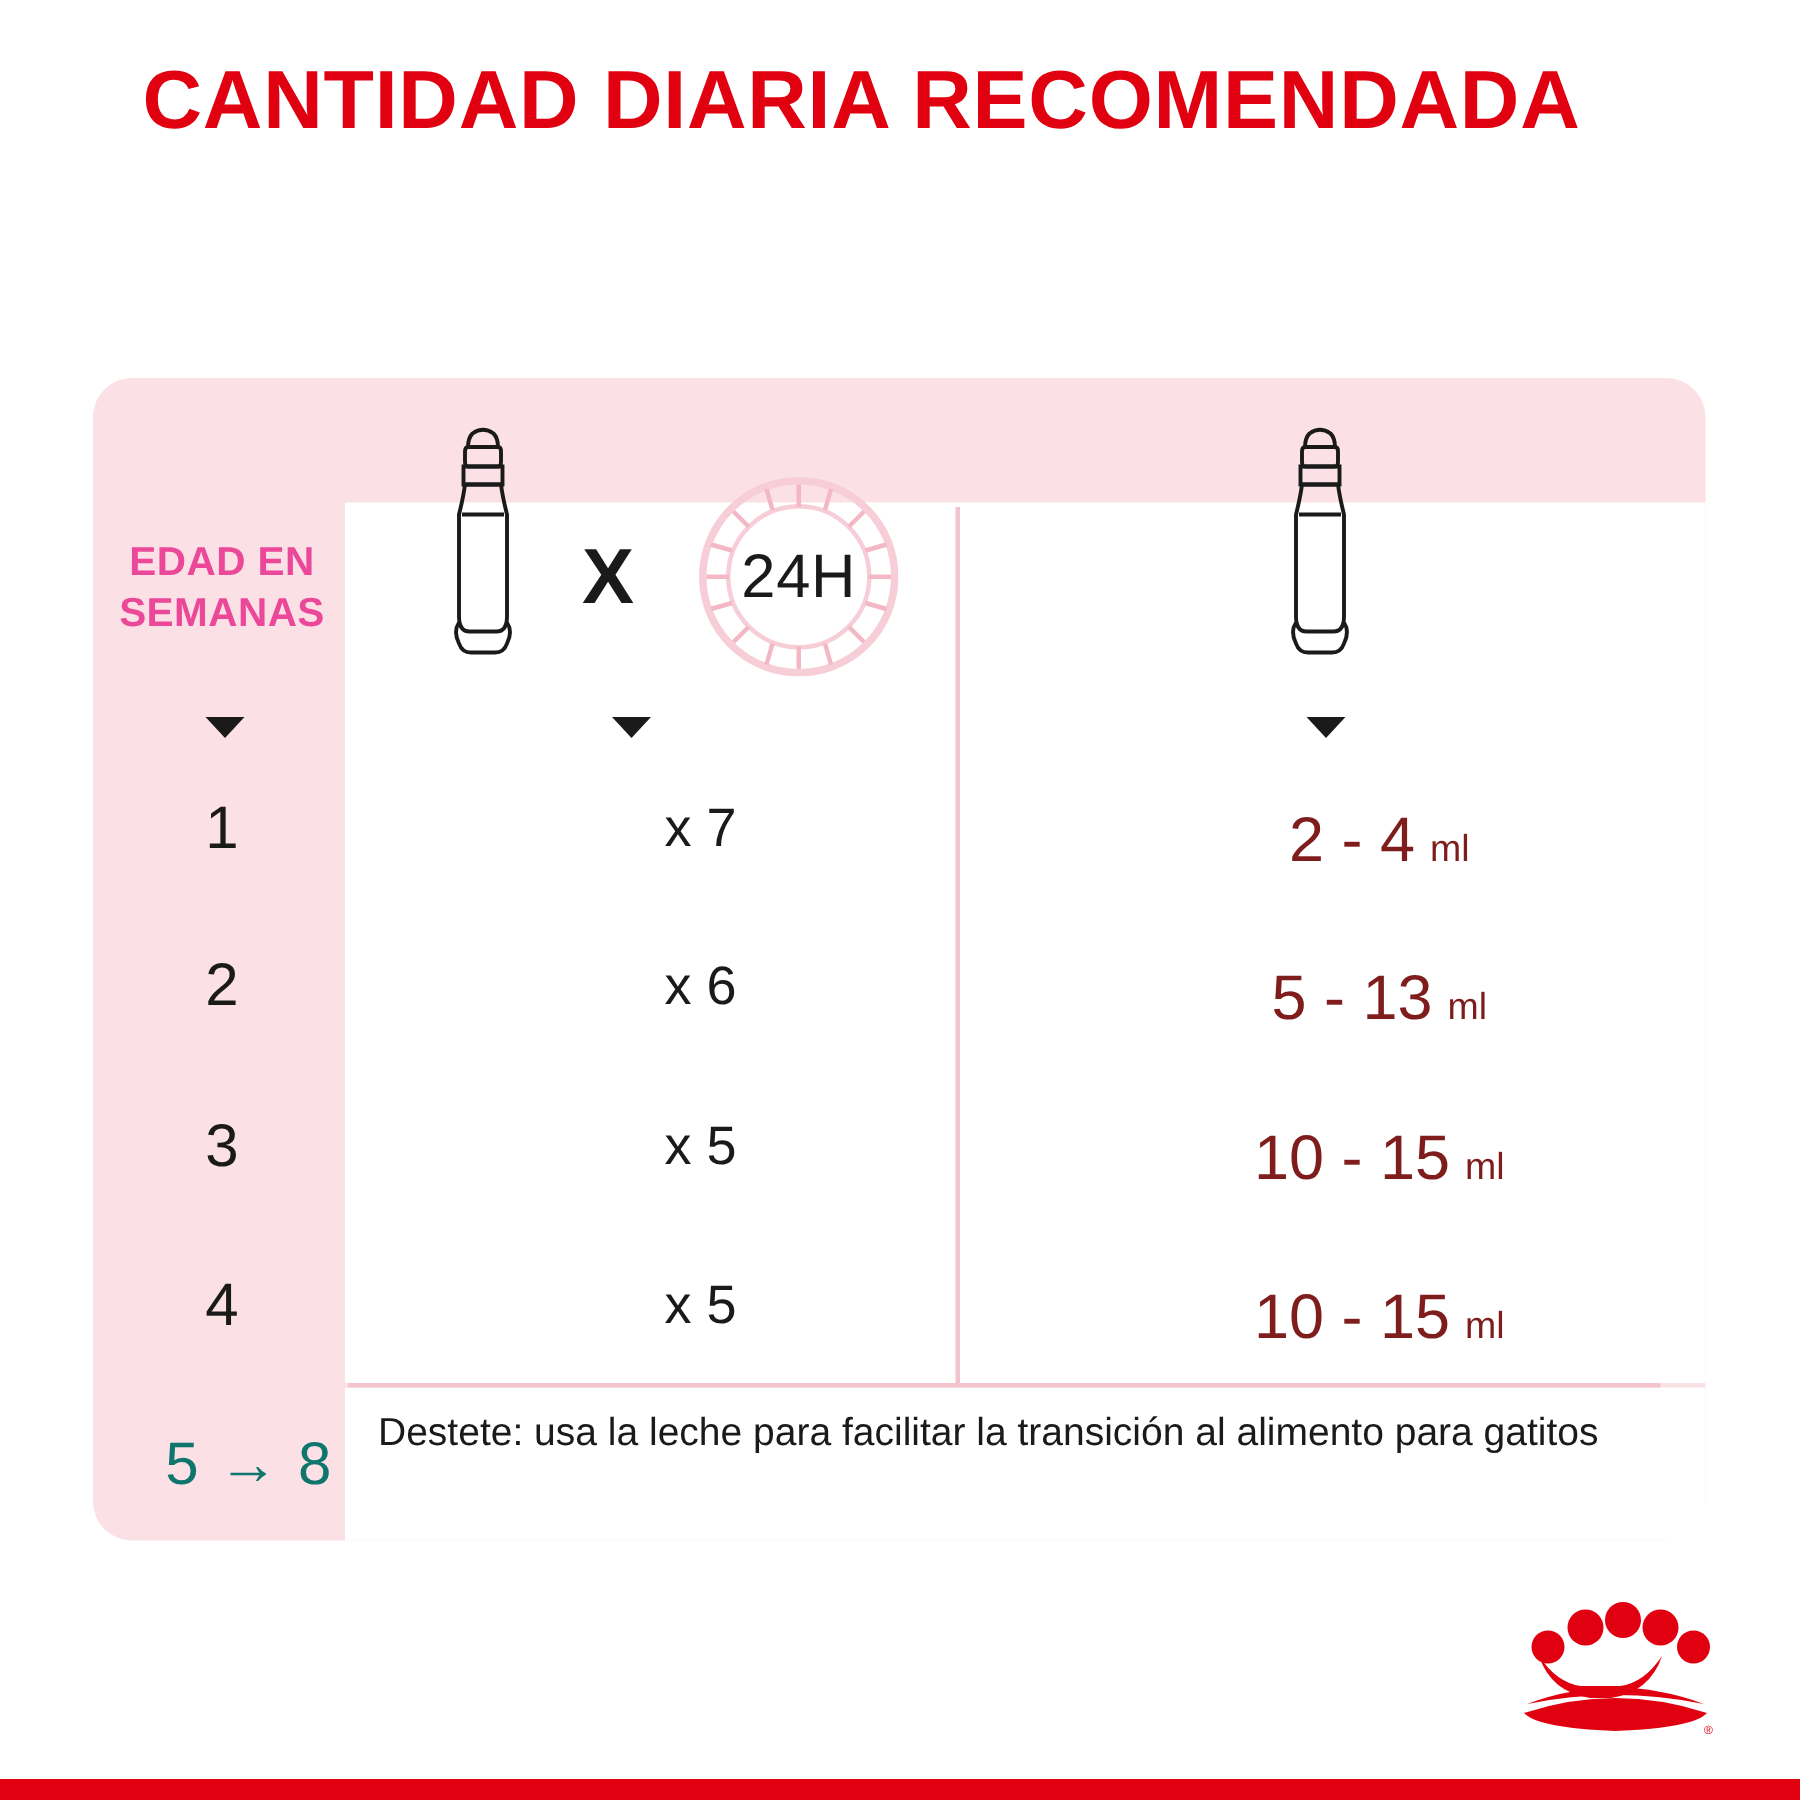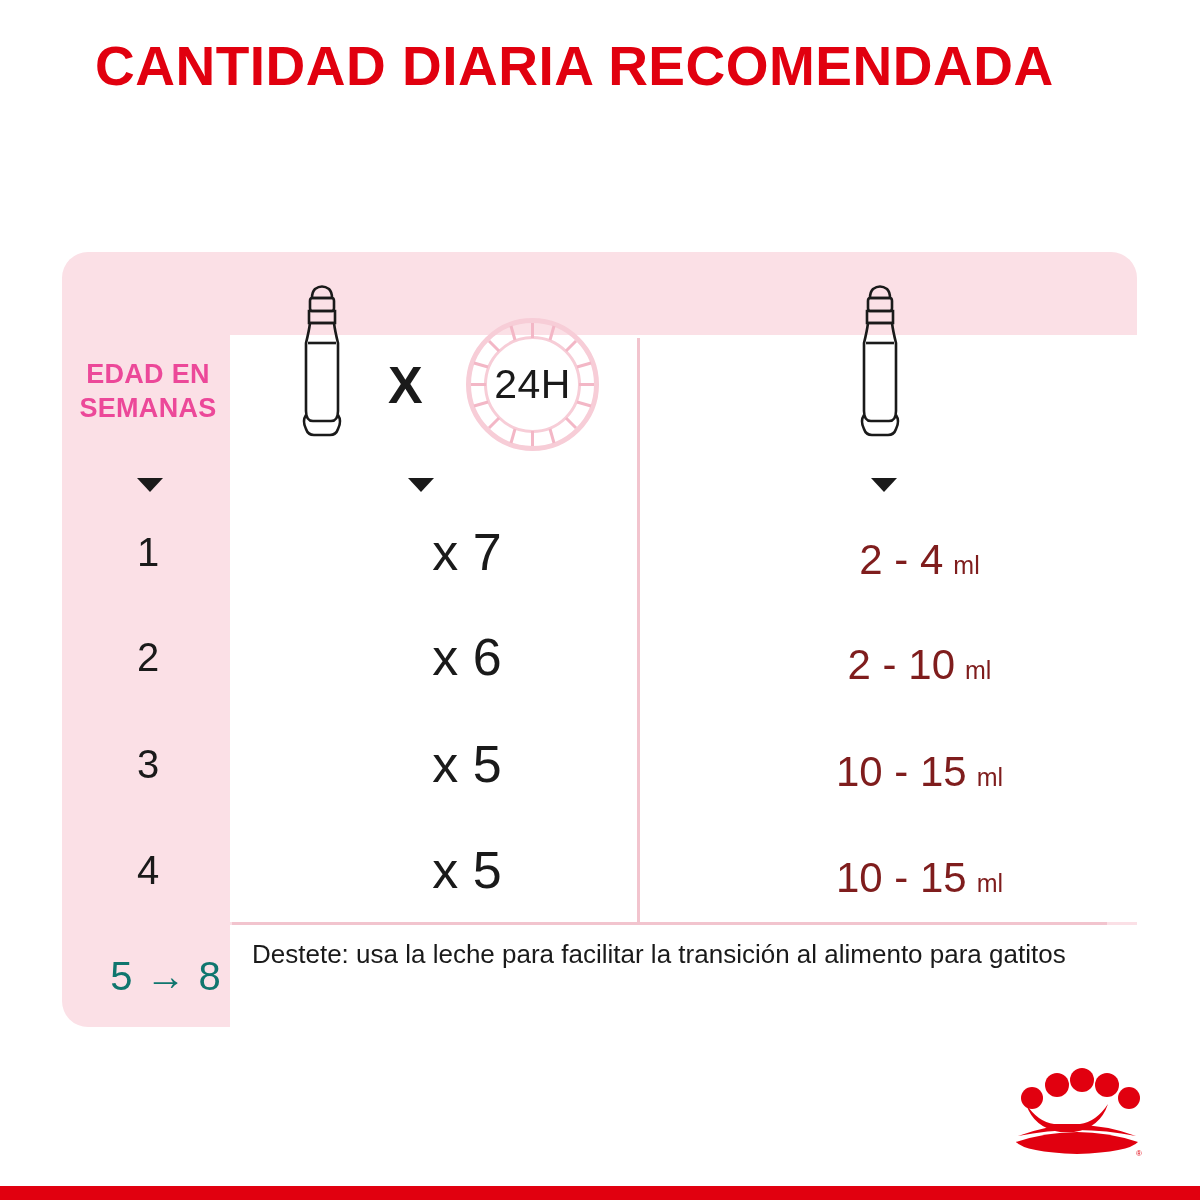--- a/index.html
+++ b/index.html
@@ -135,21 +135,21 @@
     left: 0; top: 0;
     width: 172px; height: 104px;
     display: flex; align-items: center; justify-content: center;
     font-size: 40px; color: #1a1a1a;
   }
   .cell-freq {
     position: absolute;
     left: 175px; top: 0;
     width: 460px; height: 104px;
     display: flex; align-items: center; justify-content: center;
-    font-size: 52px; color: #1a1a1a;
+    font-size: 36px; color: #1a1a1a;
   }
   .cell-vol {
     position: absolute;
     left: 640px; top: 0;
     width: 435px; height: 104px;
     display: flex; align-items: baseline; justify-content: center;
     font-size: 42px; color: #7f1d1d; margin-top: 36px;
   }
   .cell-vol .unit { font-size: 25px; margin-left: 10px; }
 
@@ -263,21 +263,21 @@
     <div class="cell-vol">
       <span>2 - 4</span>
       <span class="unit">ml</span>
     </div>
   </div>
 
   <div class="row" id="row1">
     <div class="cell-age">2</div>
     <div class="cell-freq">x 6</div>
     <div class="cell-vol">
-      <span>2 - 10</span>
+      <span>5 - 13</span>
       <span class="unit">ml</span>
     </div>
   </div>
 
   <div class="row" id="row2">
     <div class="cell-age">3</div>
     <div class="cell-freq">x 5</div>
     <div class="cell-vol">
       <span>10 - 15</span>
       <span class="unit">ml</span>

